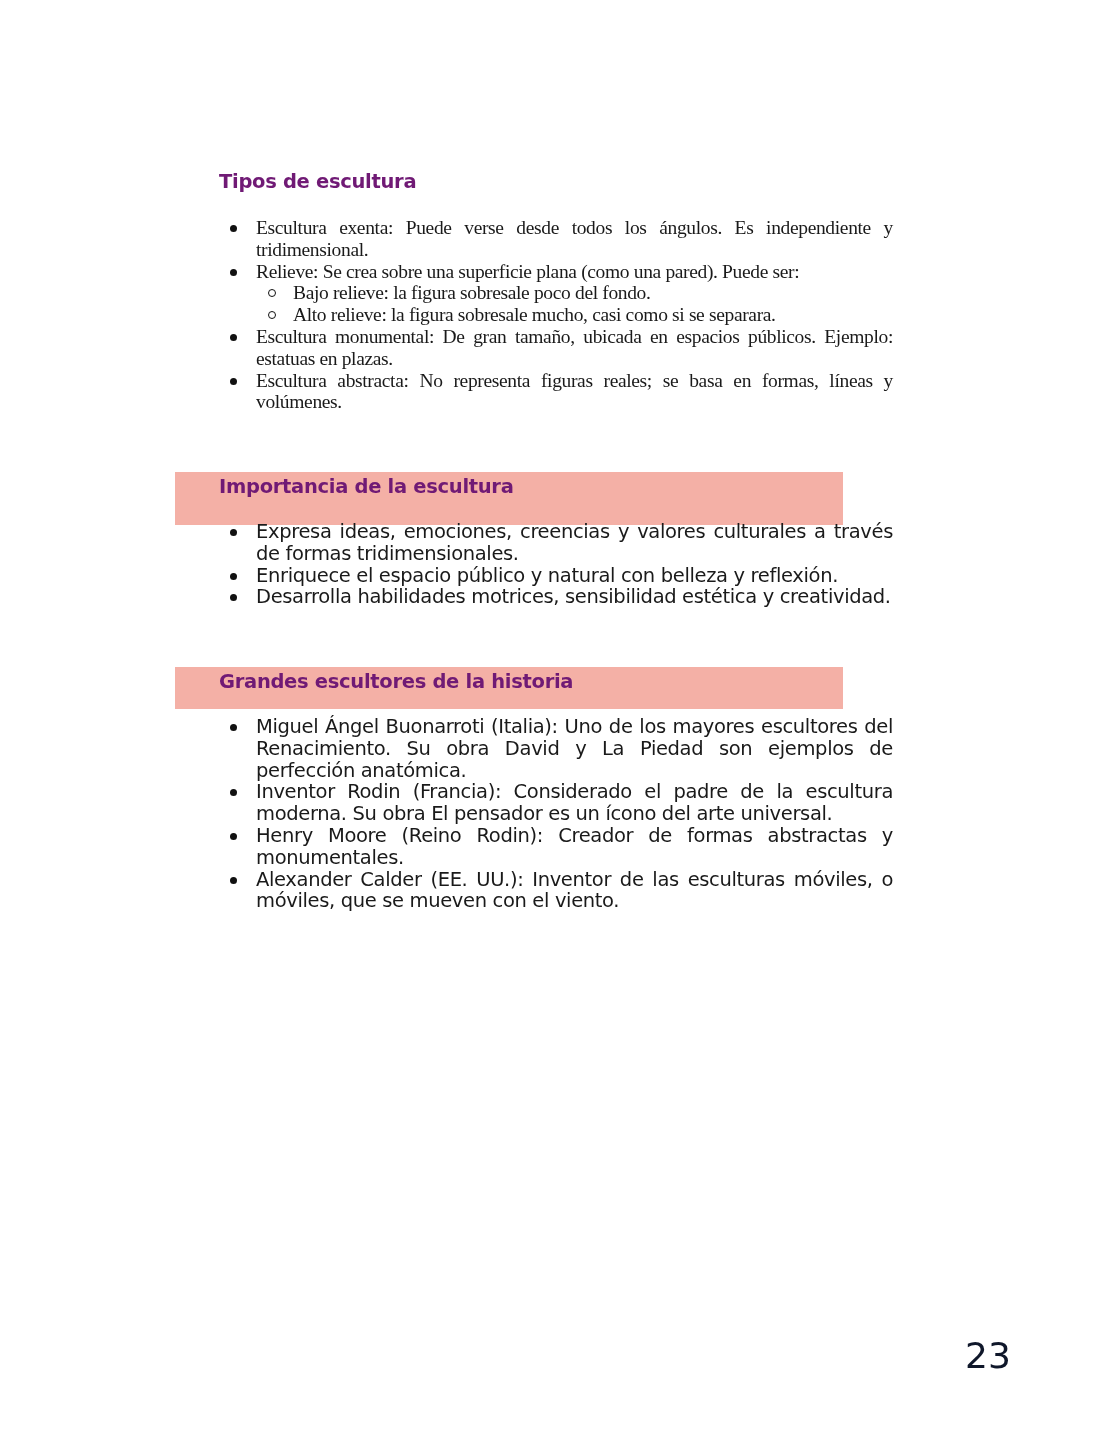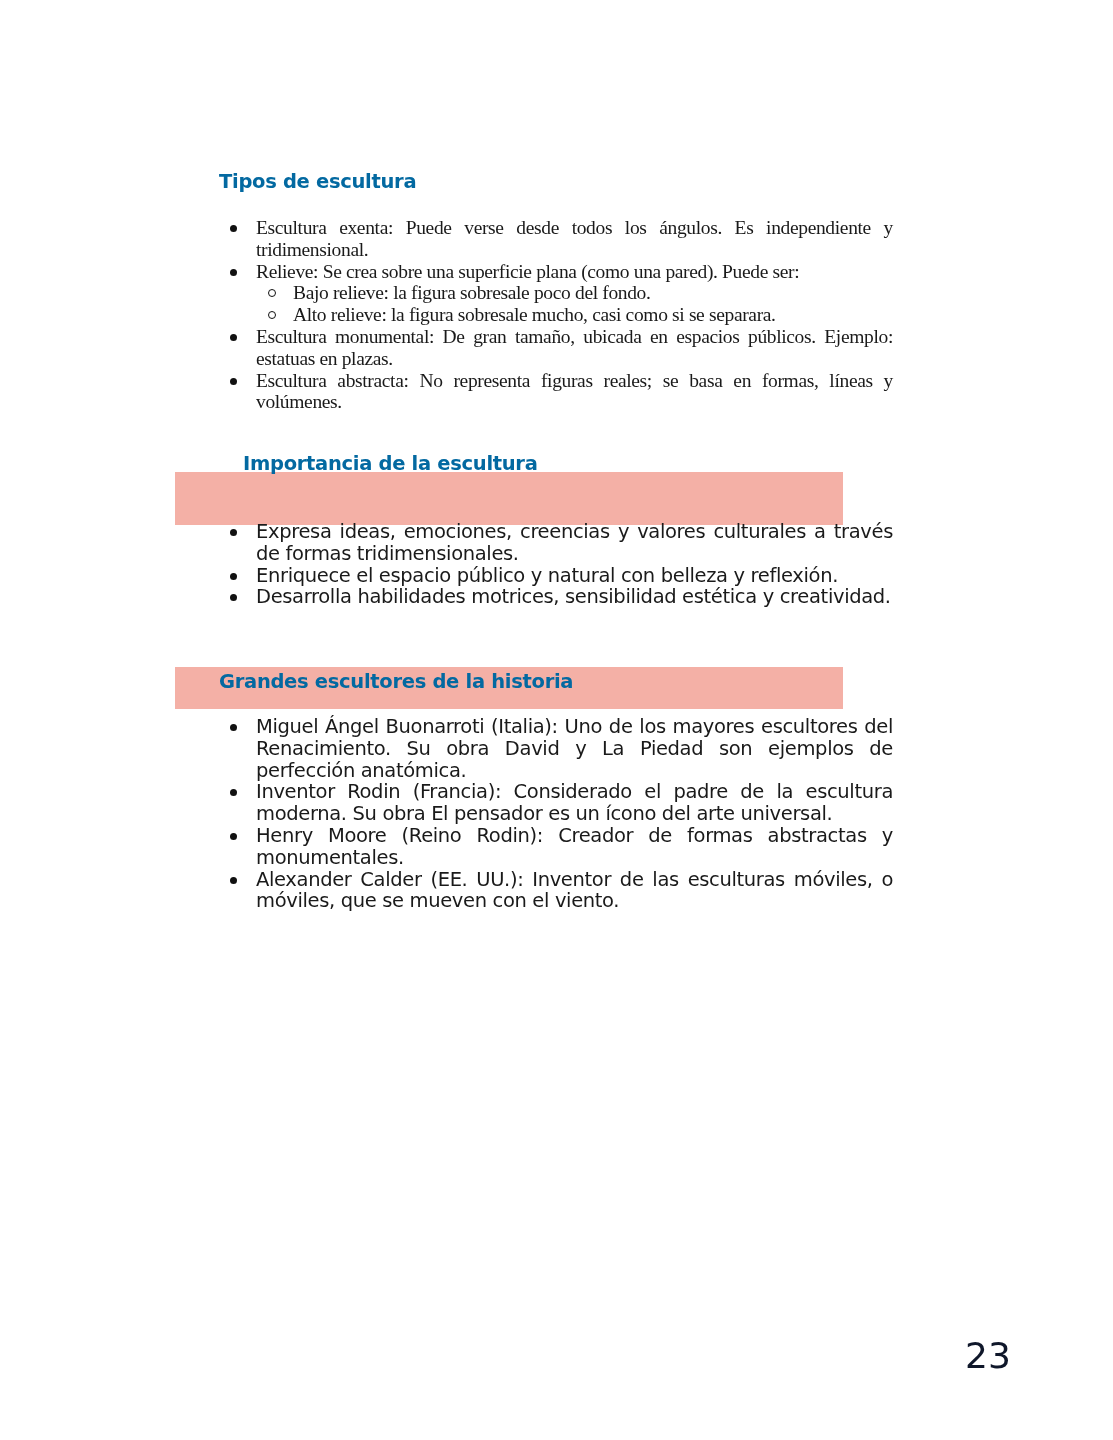--- a/index.html
+++ b/index.html
@@ -1,20 +1,20 @@
 <!DOCTYPE html>
 <html><head>
 <meta charset="utf-8">
 <style>
   html, body { margin: 0; padding: 0; background: #ffffff; }
   body { width: 1113px; height: 1440px; position: relative; overflow: hidden;
          font-family: "DejaVu Sans", "Liberation Sans", sans-serif; color: #1a1a1a; }
   .page { position: absolute; left: 0; top: 0; width: 1113px; height: 1440px; }
   .heading { position: absolute; left: 219px; font-weight: bold; font-size: 19.5px;
-             letter-spacing: -0.3px; color: #0369a1; margin: 0; }
+             letter-spacing: -0.3px; color: #701a75; margin: 0; }
   .band { position: absolute; left: 175px; width: 668px; background: #f4b0a6; }
   ul.list { position: absolute; left: 219px; width: 674px; margin: 0; padding: 0;
             list-style: none; font-size: 19.5px; line-height: 21.8px; letter-spacing: -0.35px; }
   ul.list li { position: relative; padding-left: 37px; text-align: justify; text-align-last: left; }
   ul.list li .bullet { position: absolute; left: 11px; top: 8px; width: 7px; height: 7px;
                        border-radius: 50%; background: #111; }
   ul.sub { list-style: none; margin: 0; padding: 0; }
   ul.sub li { padding-left: 37px; }
   ul.sub li .bullet { left: 12px; top: 7px; width: 6px; height: 6px; background: transparent;
                       border: 1.5px solid #111; }
@@ -33,21 +33,21 @@
       <ul class="sub">
         <li style="position:relative;"><span class="bullet"></span><span>Bajo relieve: la figura sobresale poco del fondo.</span></li>
         <li style="position:relative;"><span class="bullet"></span><span>Alto relieve: la figura sobresale mucho, casi como si se separara.</span></li>
       </ul>
     </li>
     <li><span class="bullet"></span><span>Escultura monumental: De gran tamaño, ubicada en espacios públicos. Ejemplo: estatuas en plazas.</span></li>
     <li><span class="bullet"></span><span>Escultura abstracta: No representa figuras reales; se basa en formas, líneas y volúmenes.</span></li>
   </ul>
 
   <div class="band" style="top: 472px; height: 53px; background: rgb(244, 176, 166);"></div>
-  <h2 class="heading" style="top:452px;margin-left:24px;">Importancia de la escultura</h2>
+  <h2 class="heading" style="top:475px;">Importancia de la escultura</h2>
   <ul class="list" style="top:521px;">
     <li><span class="bullet"></span><span>Expresa ideas, emociones, creencias y valores culturales a través de formas tridimensionales.</span></li>
     <li><span class="bullet"></span><span>Enriquece el espacio público y natural con belleza y reflexión.</span></li>
     <li><span class="bullet"></span><span>Desarrolla habilidades motrices, sensibilidad estética y creatividad.</span></li>
   </ul>
 
   <div class="band" style="top: 667px; height: 42px; background: rgb(244, 176, 166);"></div>
   <h2 class="heading" style="top:670px;text-align:center;">Grandes escultores de la historia</h2>
   <ul class="list" style="top:716px;">
     <li><span class="bullet"></span><span>Miguel Ángel Buonarroti (Italia): Uno de los mayores escultores del Renacimiento. Su obra David y La Piedad son ejemplos de perfección anatómica.</span></li>

